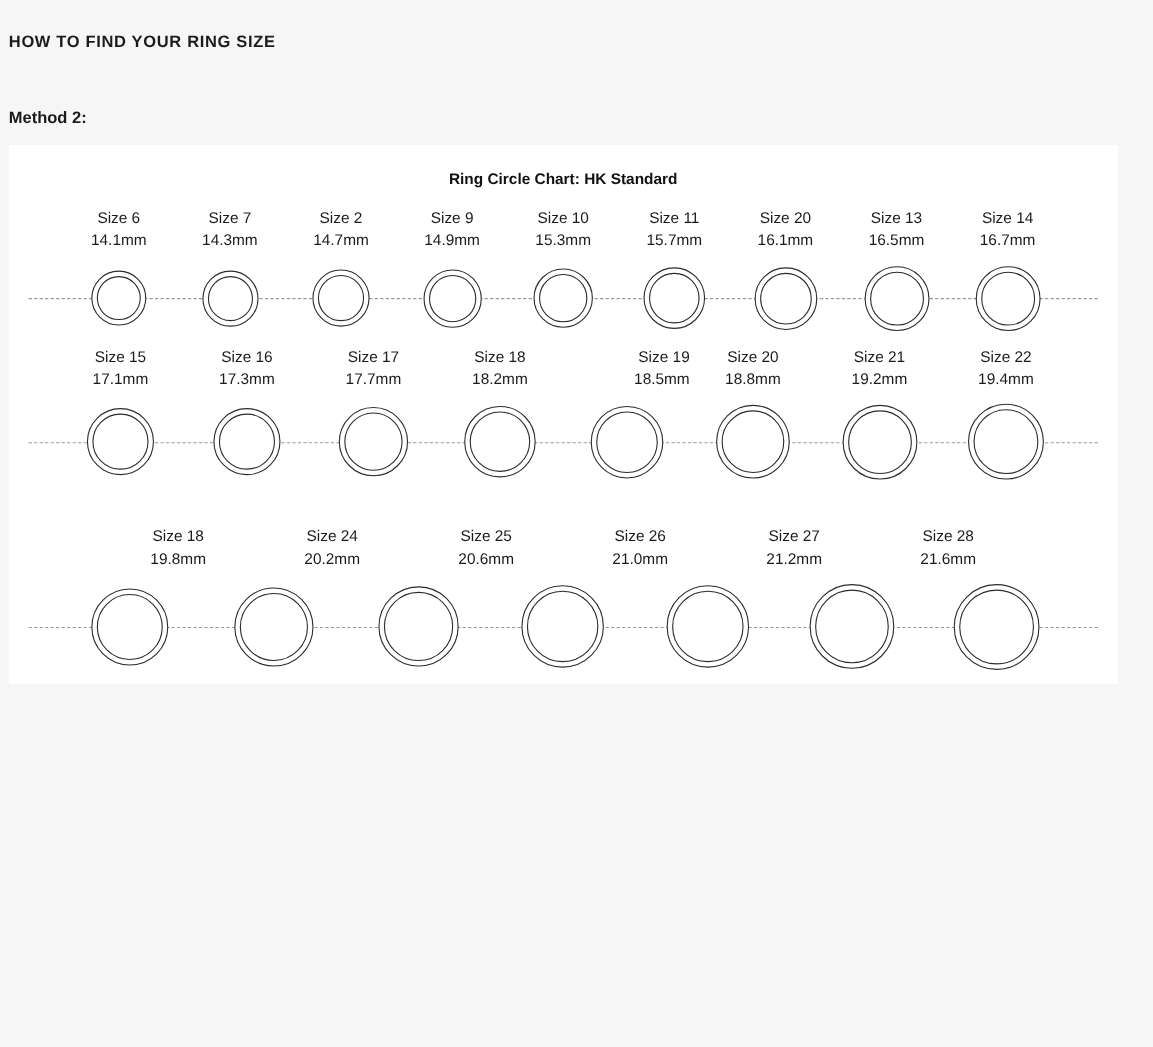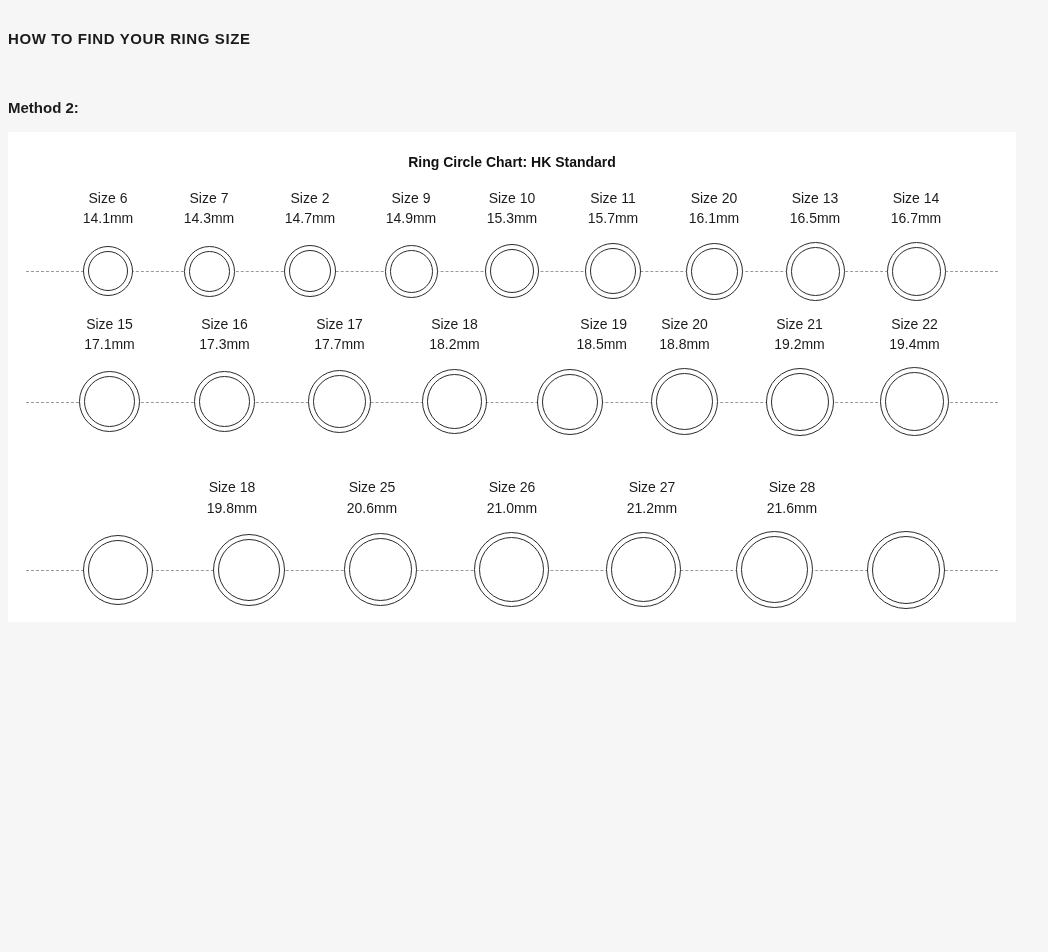--- a/index.html
+++ b/index.html
@@ -276,20 +276,24 @@
             </div>
           </div>
         </div>
         <div class="chart-row">
           <div class="row-labels">
             <div class="label-cell" style="width: 140px;">
               <span class="sz">Size 18</span>
               <span class="mm">19.8mm</span>
             </div>
             <div class="label-cell" style="width: 140px;">
+              <span class="sz">Size 24</span>
+              <span class="mm">20.2mm</span>
+            </div>
+            <div class="label-cell" style="width: 140px;">
               <span class="sz">Size 25</span>
               <span class="mm">20.6mm</span>
             </div>
             <div class="label-cell" style="width: 140px; margin-top: 28px;">
               <span class="sz">Size 26</span>
               <span class="mm">21.0mm</span>
             </div>
             <div class="label-cell" style="width: 140px;">
               <span class="sz">Size 27</span>
               <span class="mm">21.2mm</span>

